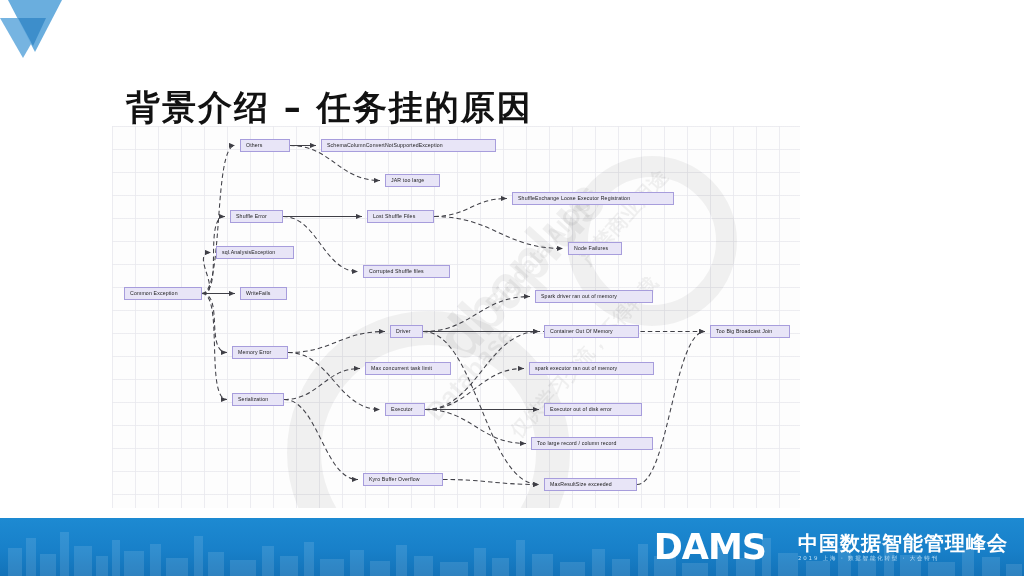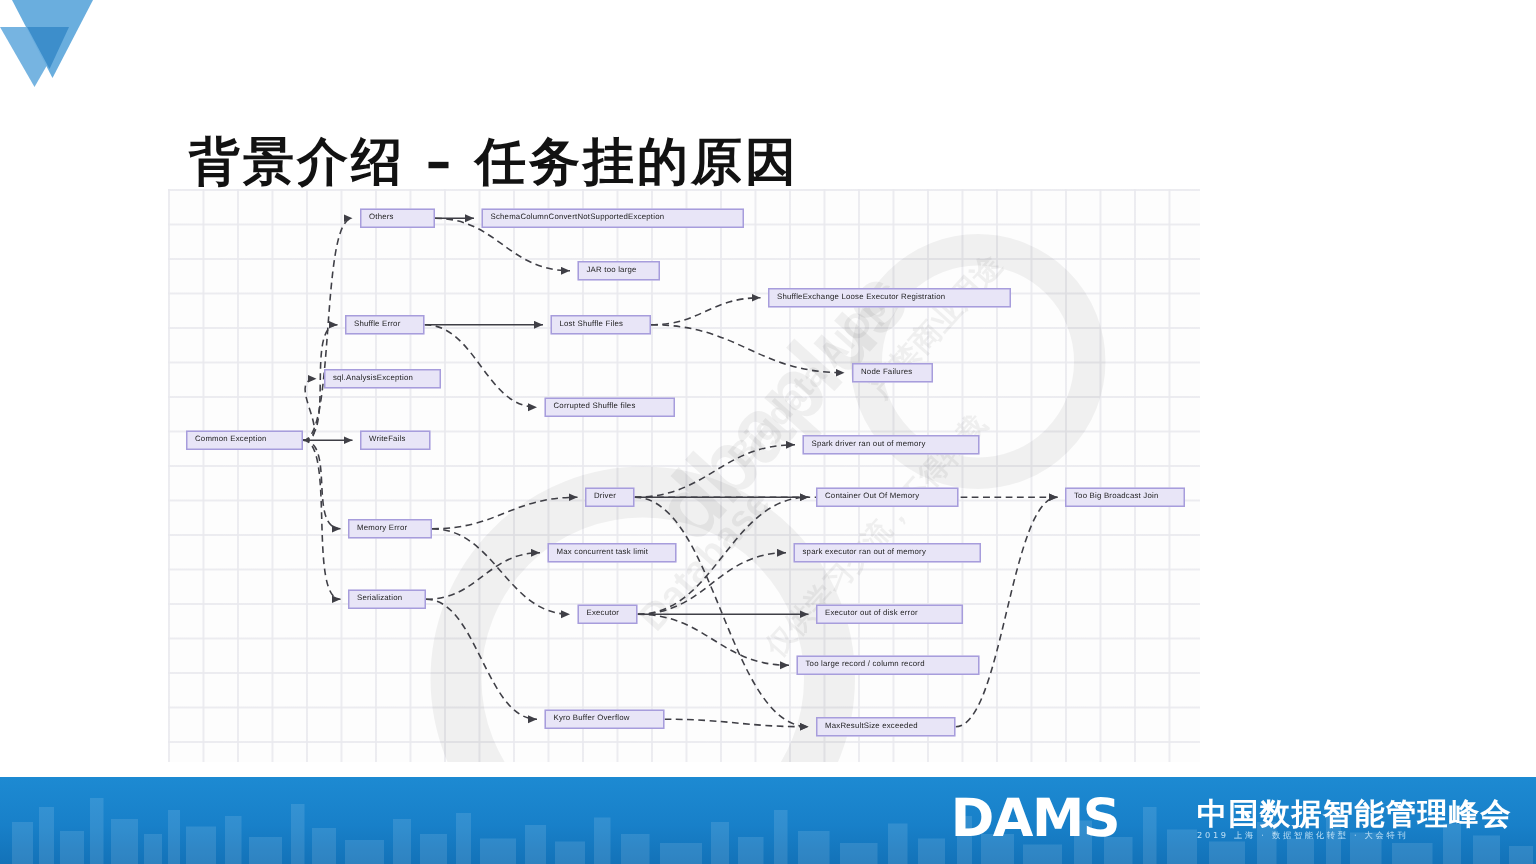--- a/index.html
+++ b/index.html
@@ -71,21 +71,21 @@
 
   
   #footer{
     position:absolute;left:0;bottom:0;width:1024px;height:58px;
     background:linear-gradient(180deg,#1d8ad2 0%,#1880c9 55%,#1372b8 100%);
     overflow:hidden;
   }
   #skyline{position:absolute;left:0;bottom:0;width:1024px;height:58px;opacity:.38;}
   #dams{
     position:absolute;right:16px;top:50%;transform:translateY(-50%);
-    display:flex;align-items:center;gap:25px;
+    display:flex;align-items:center;gap:5px;
   }
   #dams-word{
     font-size:35px;font-weight:bold;color:#ffffff;letter-spacing:-1px;
     font-family:"DejaVu Sans","Liberation Sans",sans-serif;
     line-height:1;
   }
   #dams-cn{display:flex;flex-direction:column;line-height:1;margin-left:27px;}
   #dams-cn-main{
     font-size:20px;font-weight:bold;color:#ffffff;letter-spacing:1px;
     font-family:"DejaVu Sans",sans-serif;

